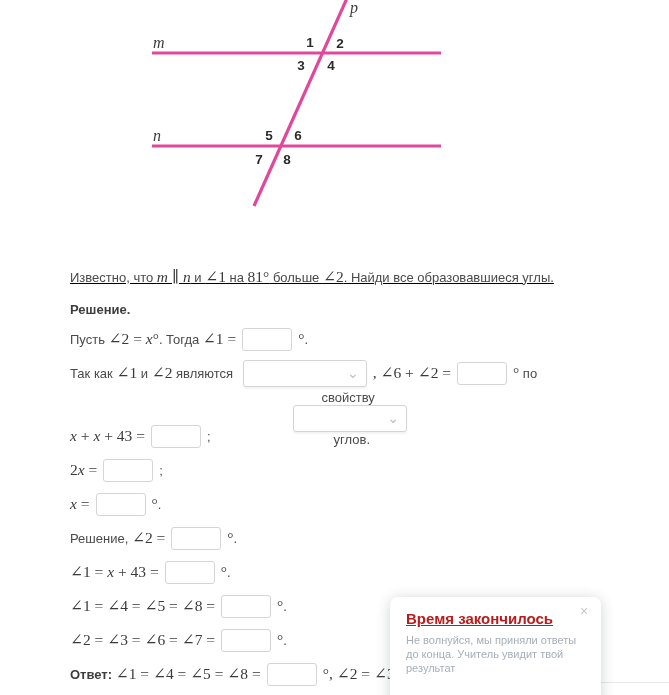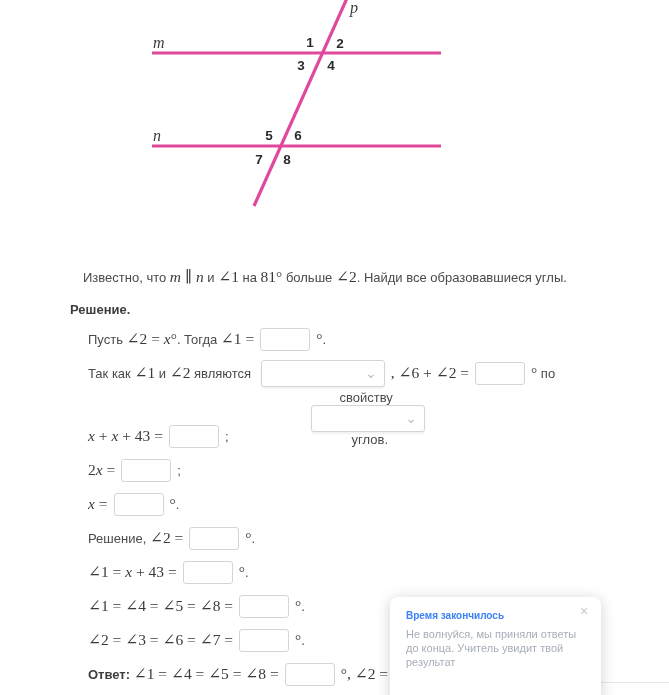--- a/index.html
+++ b/index.html
@@ -6,23 +6,23 @@
   body {
     width:669px; height:695px; position:relative; overflow:hidden;
     background:#ffffff;
     font-family:"Liberation Sans","DejaVu Sans",sans-serif;
   }
   
   .diagram-wrap { position:absolute; left:0; top:0; width:470px; height:220px; }
   .geo-label { font-family:"Liberation Serif","DejaVu Serif",serif; font-style:italic; font-size:16px; fill:#3c3c3c; }
   .angle-num { font-family:"Liberation Sans","DejaVu Sans",sans-serif; font-weight:bold; font-size:13.5px; fill:#2b2b2b; }
   
-  .problem-row { position:absolute; left:83px; top:268px; display:flex; align-items:center; }
+  .problem-row { position:absolute; left:70px; top:268px; display:flex; align-items:center;text-decoration:underline; }
   .heading-row { position:absolute; left:70px; top:300px; }
-  .solution { position:absolute; left:70px; top:322px; width:560px;margin-left:18px; }
+  .solution { position:absolute; left:70px; top:322px; width:560px; }
   .line { display:flex; align-items:center; height:34px; }
   .line.tight { height:29px;flex-direction:column; }
   .sans { font-size:13px; color:#4a4a4a; white-space:pre; }
   .sans.bold { font-weight:bold; color:#3d3d3d; }
   .math { font-family:"Liberation Serif","DejaVu Serif","DejaVu Sans",serif; font-size:15.5px; color:#3a3a3a; white-space:pre; }
   .math.it { font-style:italic; }
   .ans-input {
     width:40px; height:21px; border:1px solid #d5d5d5; border-radius:3px;
     margin:0 6px; outline:none; font-size:13px; color:#4a4a4a;
     padding:0 4px; background:#fff;
@@ -36,21 +36,21 @@
     position:absolute; right:7px; top:2px; color:#b9c0c7; font-size:14px; line-height:20px;
     pointer-events:none;
   }
   
   .toast {
     position:absolute; left:390px; top:597px; width:211px; height:118px;
     background:#fff; border-radius:8px;
     box-shadow:0 2px 14px rgba(40,50,60,0.22);
     padding:13px 14px 10px 16px; box-sizing:border-box; z-index:5;
   }
-  .toast-title { font-size:10px; font-weight:bold; color:#3b82f6; }
+  .toast-title { font-size:15px; font-weight:bold; color:#b91c1c;text-decoration:underline; }
   .toast-body { margin-top:7px; font-size:11px; line-height:13.8px; color:#a7aeb8; }
   .toast-close {
     position:absolute; top:6px; right:9px; width:16px; height:16px;
     color:#c2c8ce; font-size:14px; line-height:16px; text-align:center; cursor:pointer;
   }
   .back-divider { position:absolute; left:597px; top:682px; width:72px; height:1px; background:#e7e7e7; }
 </style>
 </head>
 <body>
 

